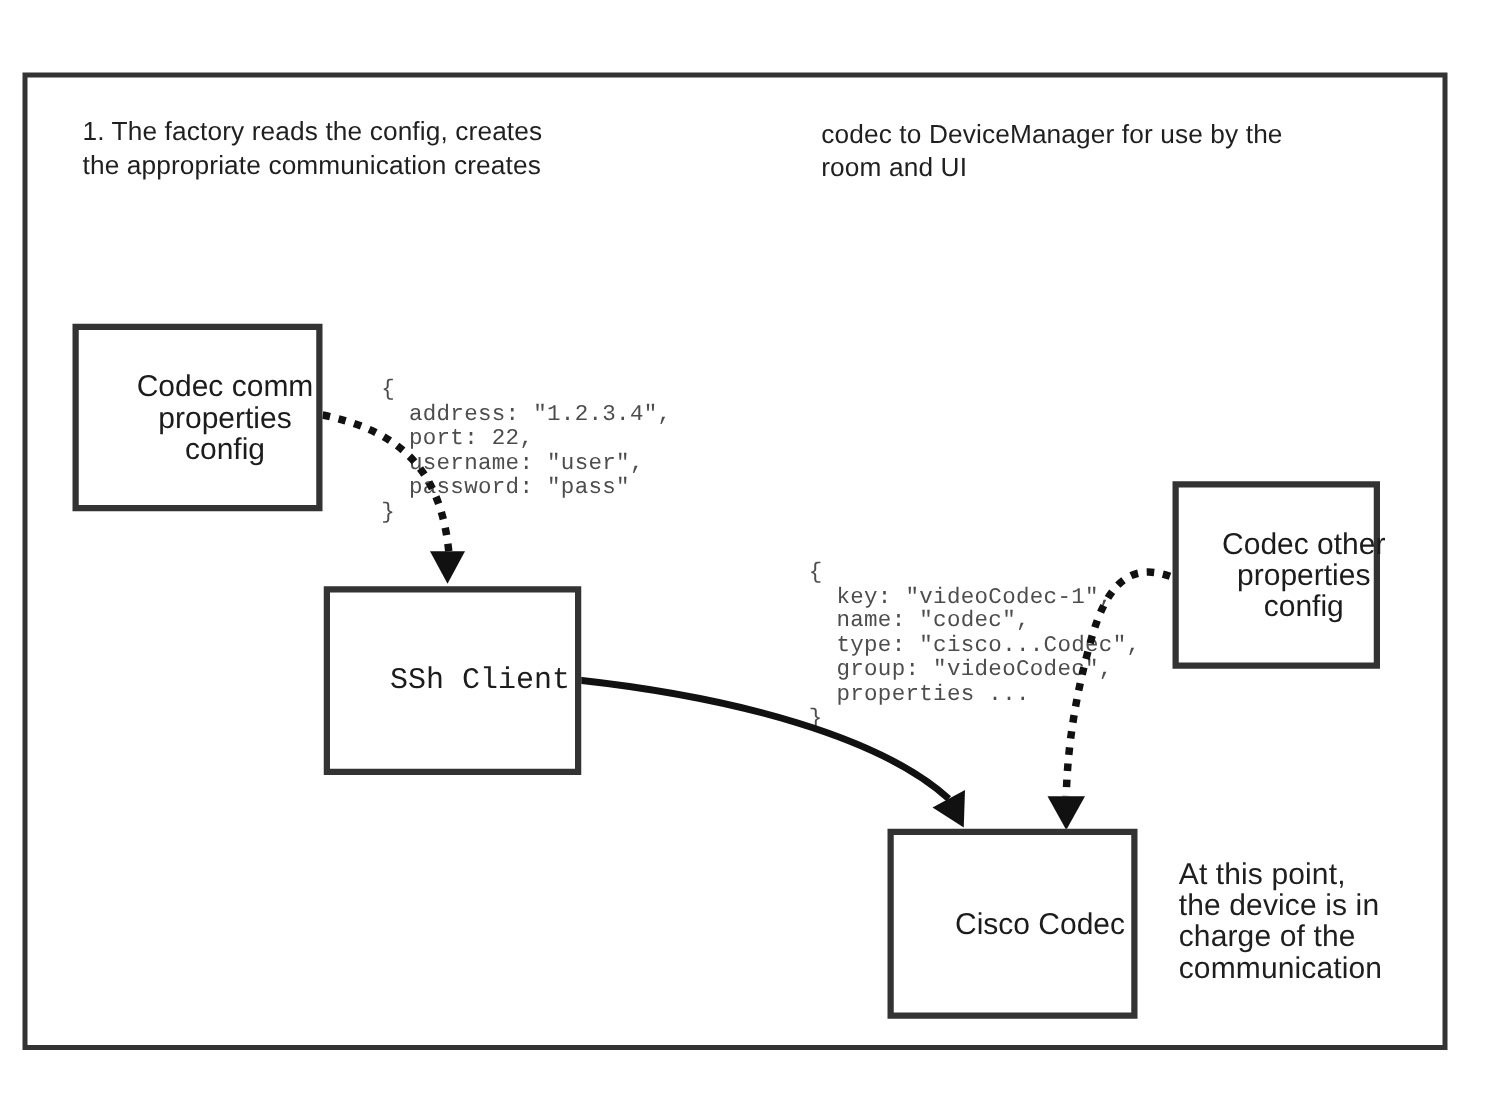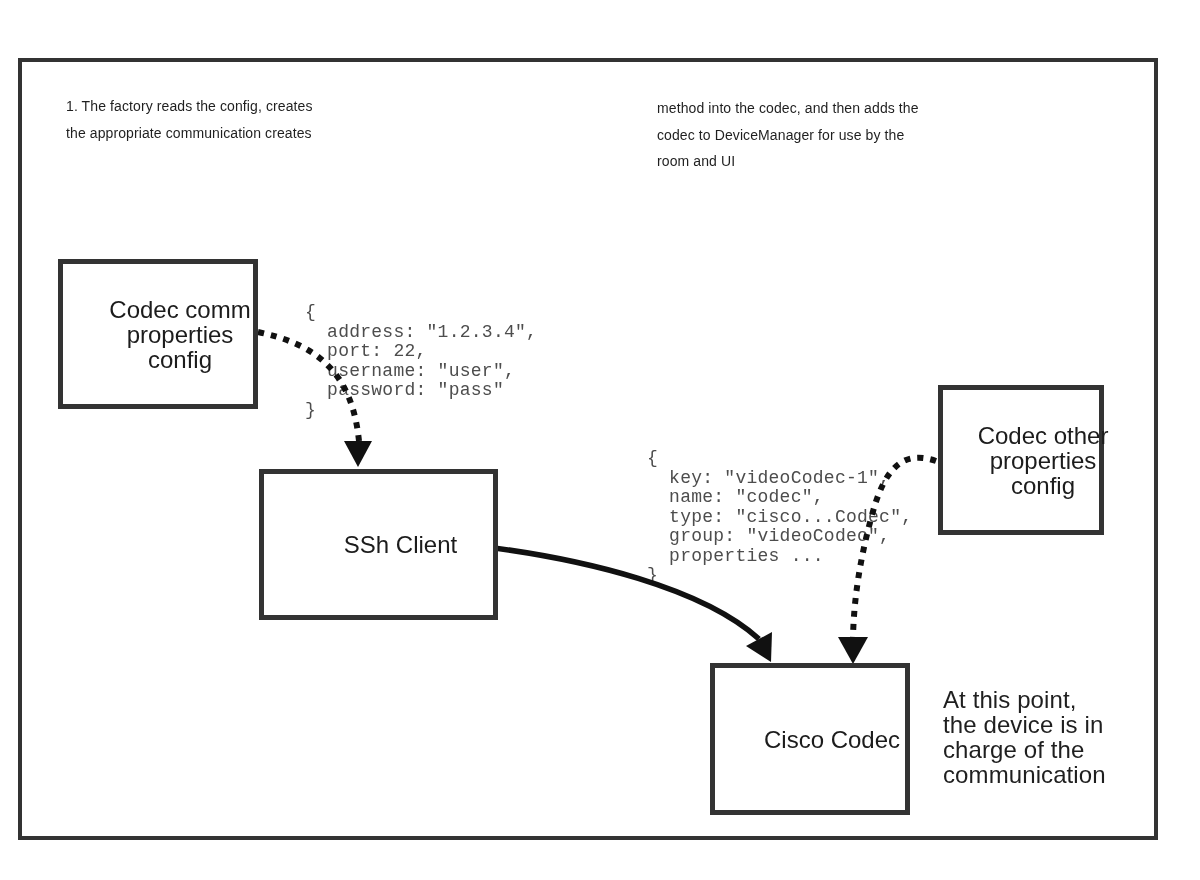--- a/index.html
+++ b/index.html
@@ -21,21 +21,21 @@
   }
   .frame{
     position:absolute;
     left:18px;top:58px;width:1140px;height:782px;
     border:4px solid var(--frame-border);
     background:transparent;
   }
   .note{
     position:absolute;
     color:var(--heading);
-    font-size:14px;
+    font-size:21px;
     line-height:26.6px;
     letter-spacing:0.1px;
   }
   .note .ln{display:block;white-space:nowrap;}
   .note-final{
     font-size:24px;
     line-height:25px;
   }
   .node{
     position:absolute;
@@ -77,21 +77,20 @@
 <div class="canvas">
 
   <div class="frame"></div>
 
   <div class="note" style="left:66px;top:93px;">
     <span class="ln">1. The factory reads the config, creates</span>
     <span class="ln">the appropriate communication creates</span>
   </div>
 
   <div class="note" style="left:657px;top:95px;">
-    <span class="ln">method into the codec, and then adds the</span>
     <span class="ln">codec to DeviceManager for use by the</span>
     <span class="ln">room and UI</span>
   </div>
 
   <div class="note note-final" style="left:943px;top:687px;">
     <span class="ln">At this point,</span>
     <span class="ln">the device is in</span>
     <span class="ln">charge of the</span>
     <span class="ln">communication</span>
   </div>
@@ -121,21 +120,21 @@
     <path class="edge dotted" d="M936,461 C902,449 884,470 872,515 C861,555 854,595 853,637"></path>
     <polygon class="head" points="838,637 868,637 853,664"></polygon>
   </svg>
 
   <div class="node" style="left:58px;top:259px;width:200px;height:150px;">
     <span class="ln">Codec comm</span>
     <span class="ln">properties</span>
     <span class="ln">config</span>
   </div>
 
-  <div class="node" style="left:259px;top:469px;width:239px;height:151px;">
+  <div class="node" style="left:259px;top:469px;width:206px;height:151px;font-family:Liberation Mono, monospace;">
     <span class="ln">SSh Client</span>
   </div>
 
   <div class="node" style="left:938px;top:385px;width:166px;height:150px;">
     <span class="ln">Codec other</span>
     <span class="ln">properties</span>
     <span class="ln">config</span>
   </div>
 
   <div class="node" style="left:710px;top:663px;width:200px;height:152px;">

